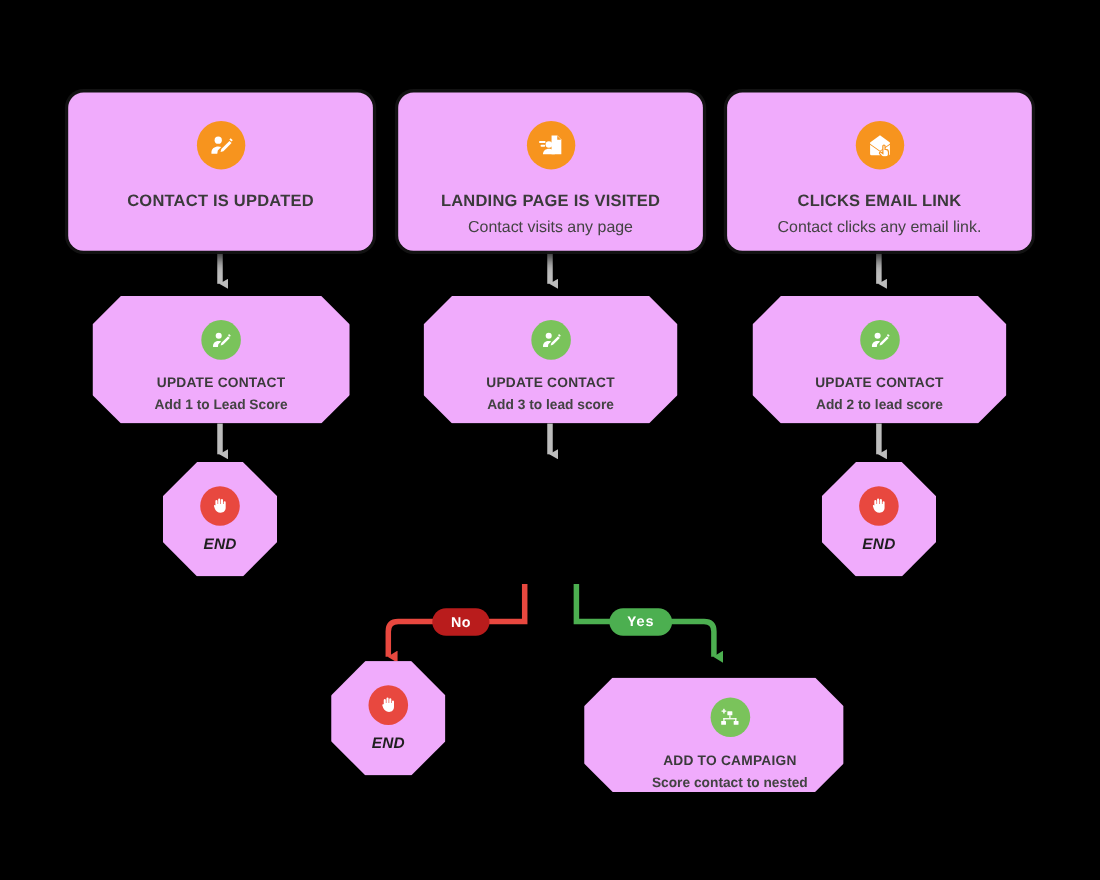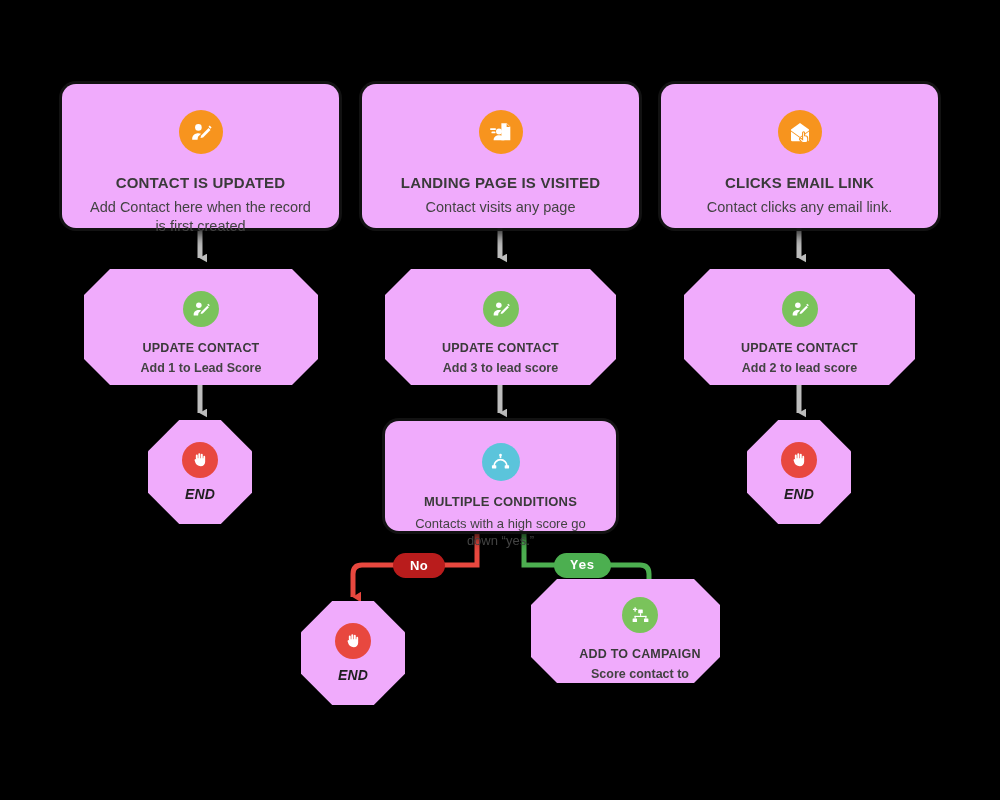--- a/index.html
+++ b/index.html
@@ -176,21 +176,20 @@
   <div class="node card card-rounded trigger" style="left:62px; top:84px; width:277px; height:144px;">
     <div class="icon-bubble" style="background:#F7941E;">
       <svg viewBox="0 0 24 24" width="24" height="24" fill="#ffffff">
         <circle cx="9.4" cy="7.4" r="3.3"></circle>
         <path d="M3.2 18.6c0-3.3 2.8-5.4 6.2-5.4 1.0 0 1.9.18 2.7.5l-3.1 3.1-.5 2.9H3.2z"></path>
         <path d="M19.6 8.1l1.9 1.9-7.4 7.4-2.6.7.7-2.6z"></path>
         <path d="M20.7 5.6l1.9 1.9-1.2 1.2-1.9-1.9z"></path>
       </svg>
     </div>
     <div class="node-title">CONTACT IS UPDATED</div>
-    <div class="node-sub">Add Contact here when the record is first created</div>
   </div>
 
   <div class="node card card-rounded trigger" style="left:661px; top:84px; width:277px; height:144px;">
     <div class="icon-bubble" style="background:#F7941E;">
       <svg viewBox="0 0 24 24" width="24" height="24" fill="#ffffff">
         <path d="M3.0 9.6L12 3.0l9.0 6.6v1.0L12 17.0 3.0 10.6z"></path>
         <path d="M3.0 11.6l9.0 6.4 9.0-6.4v8.4a1.2 1.2 0 0 1-1.2 1.2H4.2A1.2 1.2 0 0 1 3 20z"></path>
         <g>
           <path d="M14.6 12.8a1.0 1.0 0 0 1 2.0 0v3.0h.5a2.6 2.6 0 0 1 2.6 2.6v2.0a2.2 2.2 0 0 1-2.2 2.2h-2.3a2.5 2.5 0 0 1-1.9-.9l-1.6-2.0a.95.95 0 0 1 1.3-1.35l1.6 1.2z" fill="#ffffff" stroke="#F7941E" stroke-width="1.1"></path>
         </g>
@@ -256,55 +255,40 @@
 
   <div class="node octagon endnode" style="left:148px; top:420px; width:104px; height:104px;">
     <div class="icon-bubble" style="background:#E8483F;">
       <svg viewBox="0 0 24 24" width="20" height="20" fill="#ffffff">
         <path d="M7.0 10.3V6.6a1.15 1.15 0 0 1 2.3 0v3.2h.7V4.9a1.15 1.15 0 0 1 2.3 0v4.9h.7V5.6a1.15 1.15 0 0 1 2.3 0v4.2h.7V8.0a1.1 1.1 0 0 1 2.2 0v6.0c0 3.2-2.2 5.4-5.4 5.4-3.4 0-5.6-2.0-6.4-4.4l-.9-2.6a1.1 1.1 0 0 1 2.0-.9z"></path>
       </svg>
     </div>
     <div class="node-title">END</div>
   </div>
 
-  <div class="node card card-rounded condition" style="left:385px; top:421px; width:231px; height:110px;">
-    <div class="icon-bubble" style="background:#5BC4DB;">
-      <svg viewBox="0 0 24 24" width="21" height="21" fill="none" stroke="#ffffff" stroke-width="1.9">
-        <path d="M12 3.2v3.6"></path>
-        <path d="M4.6 16.2a7.4 7.4 0 0 1 14.8 0"></path>
-        <g fill="#ffffff" stroke="none">
-          <rect x="2.2" y="15.2" width="5.0" height="3.6" rx="0.5"></rect>
-          <rect x="16.8" y="15.2" width="5.0" height="3.6" rx="0.5"></rect>
-          <circle cx="12" cy="3.4" r="1.5"></circle>
-        </g>
-      </svg>
-    </div>
-    <div class="node-title">MULTIPLE CONDITIONS</div>
-    <div class="node-sub">Contacts with a high score go down “yes.”</div>
-  </div>
 
   <div class="node octagon endnode" style="left:747px; top:420px; width:104px; height:104px;">
     <div class="icon-bubble" style="background:#E8483F;">
       <svg viewBox="0 0 24 24" width="20" height="20" fill="#ffffff">
         <path d="M7.0 10.3V6.6a1.15 1.15 0 0 1 2.3 0v3.2h.7V4.9a1.15 1.15 0 0 1 2.3 0v4.9h.7V5.6a1.15 1.15 0 0 1 2.3 0v4.2h.7V8.0a1.1 1.1 0 0 1 2.2 0v6.0c0 3.2-2.2 5.4-5.4 5.4-3.4 0-5.6-2.0-6.4-4.4l-.9-2.6a1.1 1.1 0 0 1 2.0-.9z"></path>
       </svg>
     </div>
     <div class="node-title">END</div>
   </div>
 
   <div class="node octagon endnode" style="left:301px; top:601px; width:104px; height:104px;">
     <div class="icon-bubble" style="background:#E8483F;">
       <svg viewBox="0 0 24 24" width="20" height="20" fill="#ffffff">
         <path d="M7.0 10.3V6.6a1.15 1.15 0 0 1 2.3 0v3.2h.7V4.9a1.15 1.15 0 0 1 2.3 0v4.9h.7V5.6a1.15 1.15 0 0 1 2.3 0v4.2h.7V8.0a1.1 1.1 0 0 1 2.2 0v6.0c0 3.2-2.2 5.4-5.4 5.4-3.4 0-5.6-2.0-6.4-4.4l-.9-2.6a1.1 1.1 0 0 1 2.0-.9z"></path>
       </svg>
     </div>
     <div class="node-title">END</div>
   </div>
 
-  <div class="node chamfer action" style="left:531px; top:579px; width:189px; height:104px;padding-left:29px;">
+  <div class="node chamfer action" style="left:531px; top:616px; width:236px; height:104px;padding-left:29px;">
     <div class="icon-bubble" style="background:#7AC35B; margin-top:18px;">
       <svg viewBox="0 0 24 24" width="21" height="21" fill="#ffffff">
         <rect x="9.4" y="5.2" width="5.2" height="4.2" rx="0.6"></rect>
         <rect x="3.0" y="15.4" width="5.0" height="4.0" rx="0.6"></rect>
         <rect x="16.0" y="15.4" width="5.0" height="4.0" rx="0.6"></rect>
         <rect x="11.4" y="9.4" width="1.3" height="3.0"></rect>
         <rect x="5.2" y="12.4" width="13.6" height="1.3"></rect>
         <rect x="5.2" y="12.4" width="1.3" height="3.2"></rect>
         <rect x="17.5" y="12.4" width="1.3" height="3.2"></rect>
         <g>

